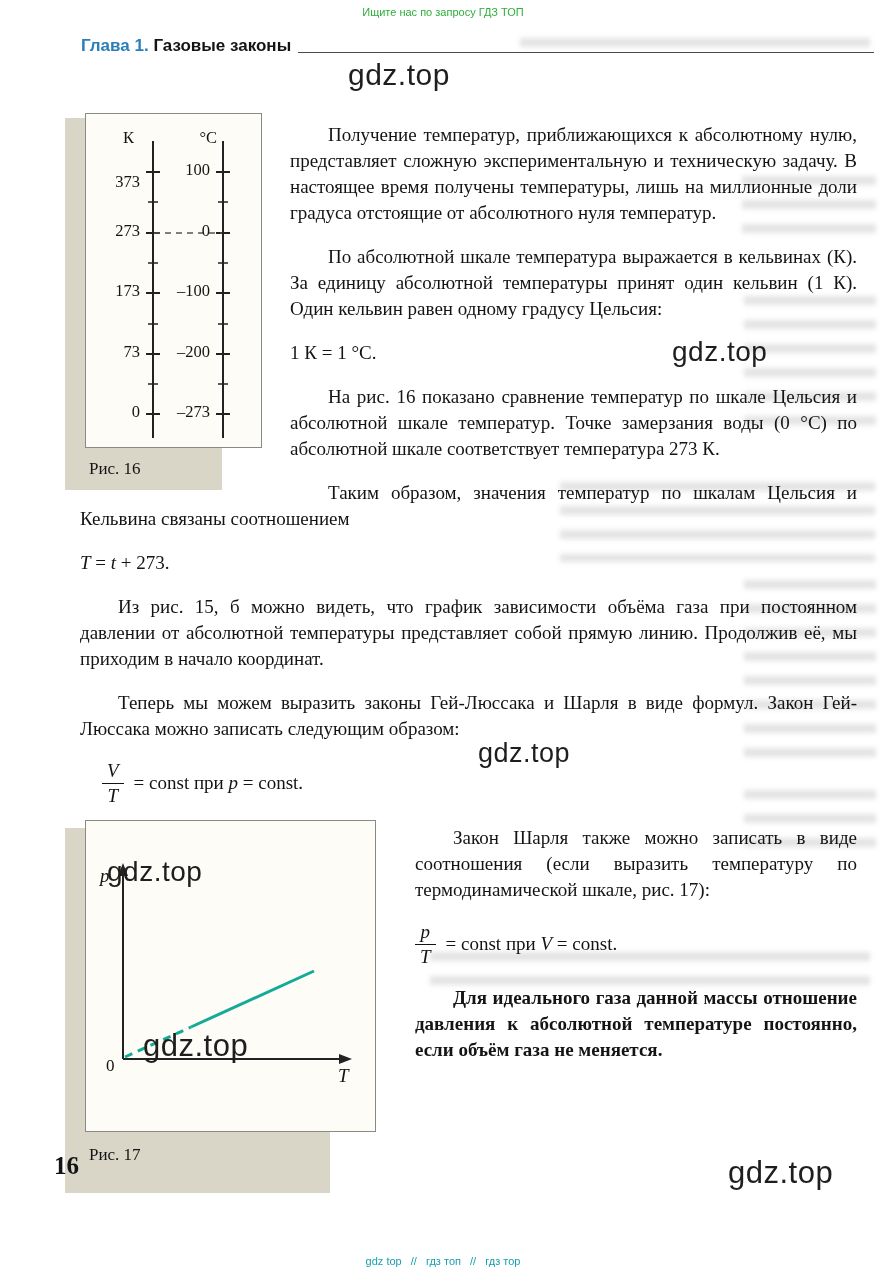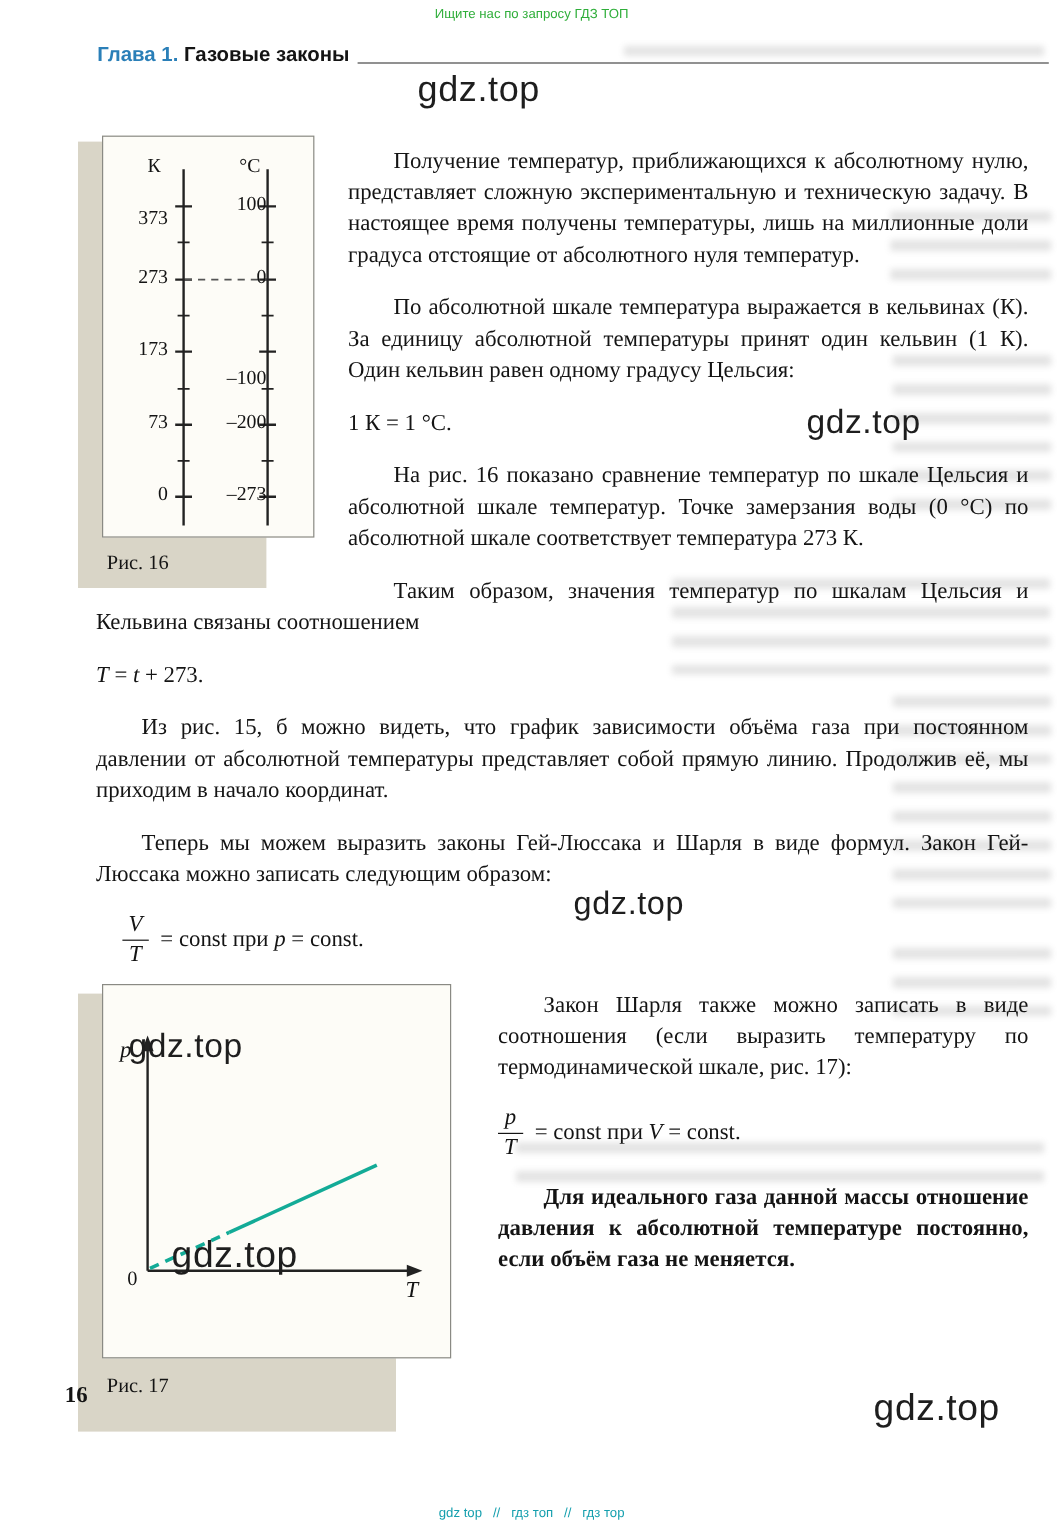--- a/index.html
+++ b/index.html
@@ -28,21 +28,21 @@
   .header-rule{
     position:absolute;left:298px;right:12px;top:52px;z-index:2;
     border-top:1.5px solid #4a4a4a;
   }
   .watermark{
     position:absolute;z-index:5;font-family:"Liberation Sans",sans-serif;
     color:#1e1e1e;font-weight:500;letter-spacing:.5px;
   }
   .page-number{
     position:absolute;left:54px;top:1152px;z-index:3;
-    font-size:19px;font-weight:bold;
+    font-size:25px;font-weight:bold;
   }
   .footer-links{
     position:absolute;bottom:10px;left:0;width:100%;text-align:center;z-index:3;
     font-family:"Liberation Sans",sans-serif;font-size:11px;color:#159fae;
   }
   .footer-links .sep{margin:0 6px;}
   
   .flow{
     position:absolute;left:62px;top:104px;width:813px;z-index:2;
     font-size:19px;line-height:26px;text-align:justify;
@@ -65,21 +65,21 @@
   .fig-panel{position:absolute;background:#d9d5c7;}
   .fig16-wrap .fig-panel{left:3px;top:14px;width:157px;height:372px;}
   .fig-box{position:absolute;background:#fdfcf7;border:1px solid #8a8a84;}
   .fig16-wrap .fig-box{left:23px;top:9px;width:175px;height:333px;}
   .fig-caption{position:absolute;font-size:17px;z-index:2;}
   .fig16-wrap .fig-caption{left:27px;top:352px;}
   .scale-label{position:absolute;font-size:16.5px;text-align:right;line-height:20px;}
   .unit-k{left:10px;width:38px;top:14px;}
   .unit-c{left:85px;width:46px;top:14px;}
   .klab{left:0;width:54px;}
-  .clab{left:84px;width:52px;}
+  .clab{left:72px;width:52px;}
   
   .fig17-wrap{float:left;width:308px;height:382px;margin:4px 45px 0 0;position:relative;}
   .fig17-wrap .fig-panel{left:3px;top:8px;width:265px;height:365px;}
   .fig17-wrap .fig-box{left:23px;top:0;width:289px;height:310px;}
   .fig17-wrap .fig-caption{left:27px;top:322px;}
   .axis-label{position:absolute;font-style:italic;font-size:19px;}
   .origin-label{position:absolute;font-size:17px;}
   .clear{clear:both;}
 </style>
 </head>
@@ -143,21 +143,21 @@
       </svg>
       <div class="scale-label unit-k">К</div>
       <div class="scale-label unit-c">°С</div>
       <div class="scale-label klab" style="top:58px;">373</div>
       <div class="scale-label klab" style="top:107px;">273</div>
       <div class="scale-label klab" style="top:167px;">173</div>
       <div class="scale-label klab" style="top:228px;">73</div>
       <div class="scale-label klab" style="top:288px;">0</div>
       <div class="scale-label clab" style="top:46px;">100</div>
       <div class="scale-label clab" style="top:107px;">0</div>
-      <div class="scale-label clab" style="top:167px;margin-top:24px;">–100</div>
+      <div class="scale-label clab" style="top:167px;">–100</div>
       <div class="scale-label clab" style="top:228px;">–200</div>
       <div class="scale-label clab" style="top:288px;">–273</div>
     </div>
     <div class="fig-caption">Рис. 16</div>
   </div>
 
   <p>Получение температур, приближающихся к абсолютному нулю, представляет сложную экспериментальную и техническую задачу. В настоящее время получены температуры, лишь на миллионные доли градуса отстоящие от абсолютного нуля температур.</p>
   <p>По абсолютной шкале температура выражается в кельвинах (К). За единицу абсолютной температуры принят один кельвин (1 К). Один кельвин равен одному градусу Цельсия:</p>
   <p class="eq-simple no-indent">1 К = 1 °С.</p>
   <p>На рис. 16 показано сравнение температур по шкале Цельсия и абсолютной шкале температур. Точке замерзания воды (0 °С) по абсолютной шкале соответствует температура 273 К.</p>

